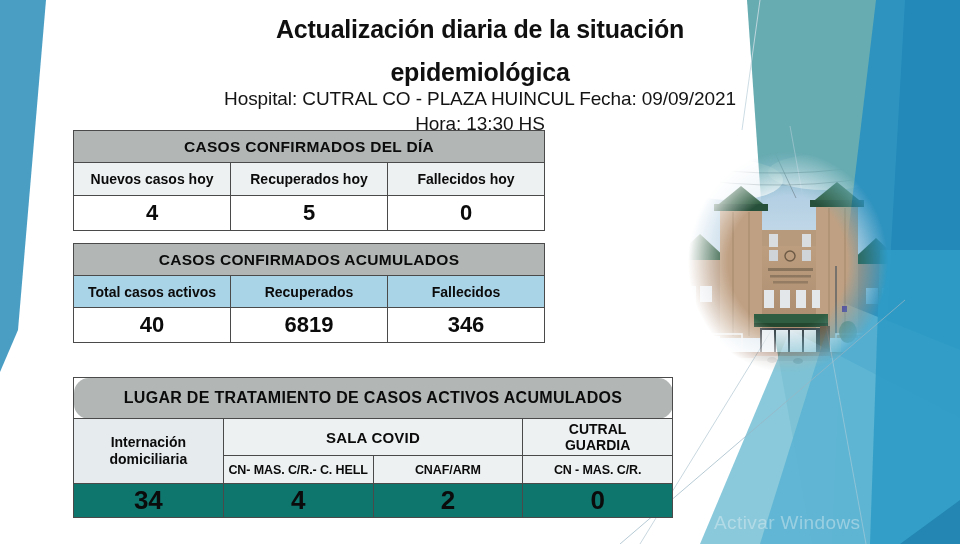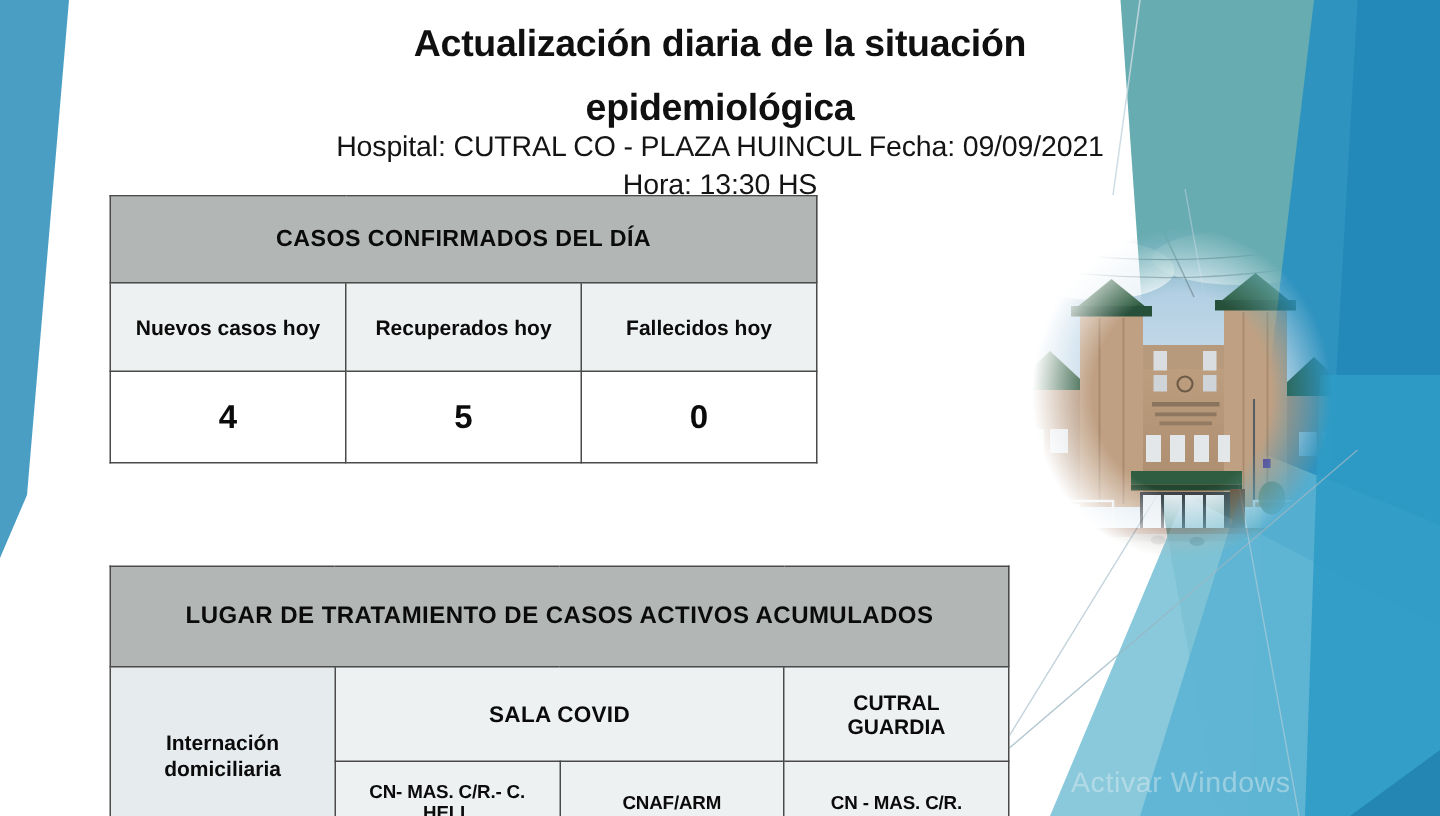--- a/index.html
+++ b/index.html
@@ -34,24 +34,24 @@
   .sub-line{
     font-size:19px;line-height:25px;color:#141414;font-weight:normal;
     letter-spacing:-0.1px;
   }
 
   
   .tbl{position:absolute;z-index:6;border-collapse:collapse;table-layout:fixed;background:#fff;}
   .tbl td{
     border:1.3px solid #4a4a4a;
     text-align:center;vertical-align:middle;
-    padding:13px;color:#0b0b0b;
+    padding:0;color:#0b0b0b;
   }
   .bar{background:#b2b7b6;font-weight:bold;font-size:15.5px;letter-spacing:.3px;height:31px;}
-  .bar-lg{background:#b2b7b6;font-weight:bold;font-size:16px;letter-spacing:.3px;height:40px;}
+  .bar-lg{background:#b2b7b6;font-weight:bold;font-size:16px;letter-spacing:.3px;height:40px;border-radius:15px;}
   .hdr-gray{background:#eef1f2;font-weight:bold;font-size:14px;height:32px;margin-left:12px;}
   .hdr-blue{background:#a9d3e7;font-weight:bold;font-size:14px;height:31px;}
   .val{background:#ffffff;font-weight:bold;font-size:22px;height:34px;}
   .val-red{color:#e8191b;}
 
   .t3-side{background:#e6ebee;font-weight:bold;font-size:14px;line-height:17px;}
   .t3-merge{background:#eef1f2;font-weight:bold;font-size:15px;height:36px;letter-spacing:.2px;}
   .t3-trailer{background:#eef1f2;font-weight:bold;font-size:14px;line-height:16px;}
   .t3-sub{background:#eef1f2;font-weight:bold;font-size:12.5px;height:27px;letter-spacing:-.1px;}
   .t3-val{background:#0f766e;font-weight:bold;font-size:26px;height:33px;}
@@ -206,20 +206,37 @@
       <td class="hdr-gray" style="width:33.3%">Fallecidos hoy</td>
     </tr>
     <tr>
       <td class="val">4</td>
       <td class="val">5</td>
       <td class="val">0</td>
     </tr>
   </tbody>
     </table>
 
+  <table class="tbl" style="left:73px;top:243px;width:472px;">
+    <tbody>
+        <tr>
+      <td class="bar" colspan="3">CASOS CONFIRMADOS ACUMULADOS</td>
+    </tr>
+    <tr>
+      <td class="hdr-blue" style="width:33.4%">Total casos activos</td>
+      <td class="hdr-blue" style="width:33.3%">Recuperados</td>
+      <td class="hdr-blue" style="width:33.3%">Fallecidos</td>
+    </tr>
+    <tr>
+      <td class="val val-red">40</td>
+      <td class="val">6819</td>
+      <td class="val">346</td>
+    </tr>
+  </tbody>
+    </table>
 
   <table class="tbl" style="left:73px;top:377px;width:600px;">
     <tbody>
         <tr>
       <td class="bar-lg" colspan="4">LUGAR DE TRATAMIENTO DE CASOS ACTIVOS ACUMULADOS</td>
     </tr>
     <tr>
       <td class="t3-side" rowspan="2" style="width:25.4%">Internación domiciliaria</td>
       <td class="t3-merge" colspan="2" style="width:52.6%">SALA COVID</td>
       <td class="t3-trailer" rowspan="1" style="width:22%">

